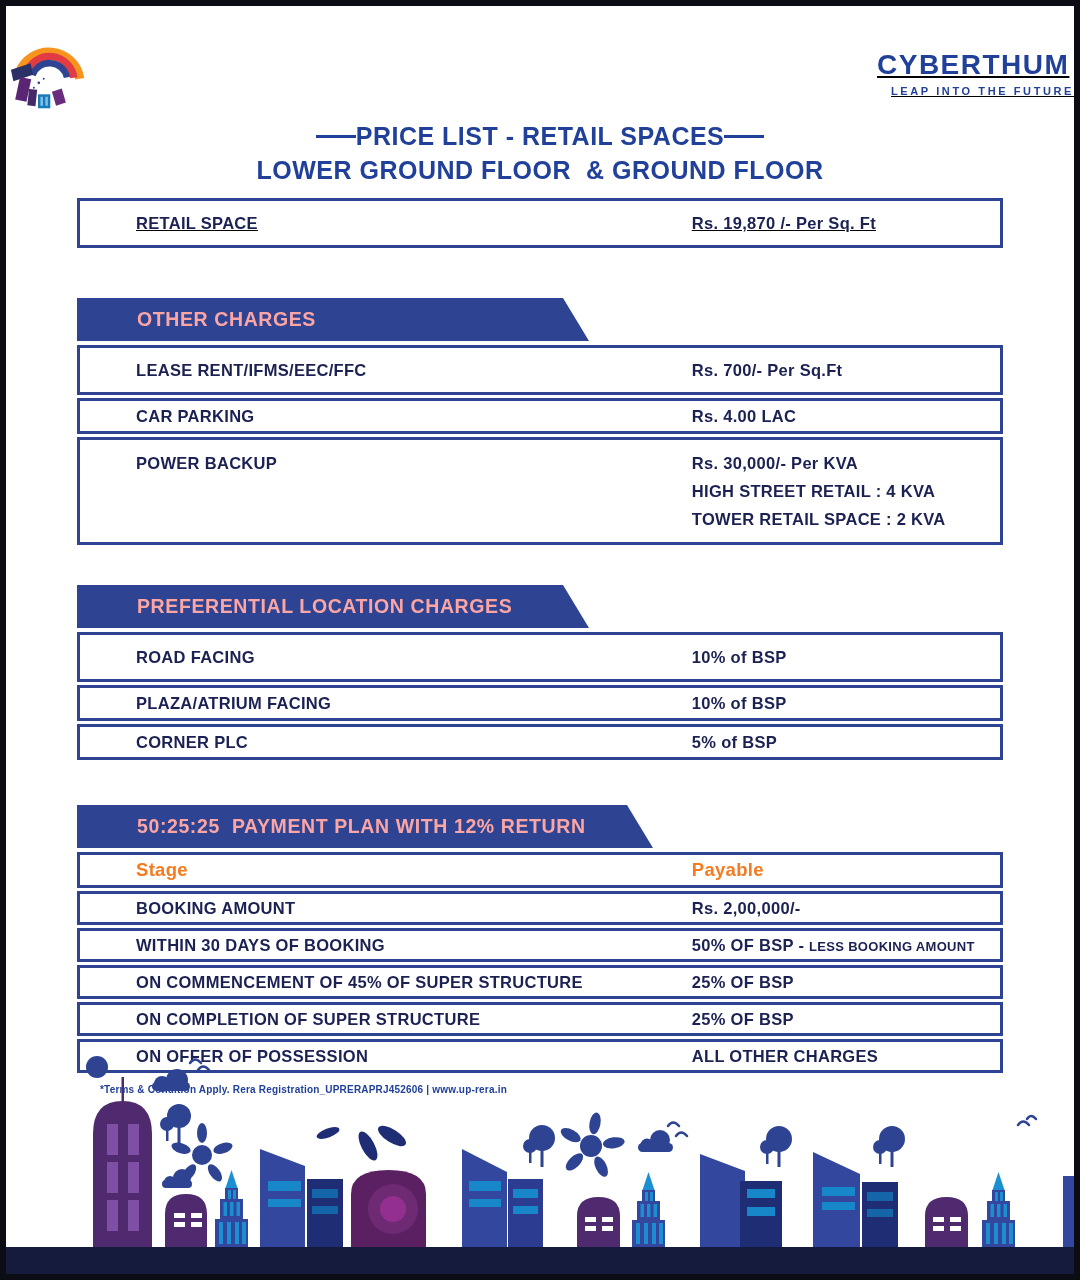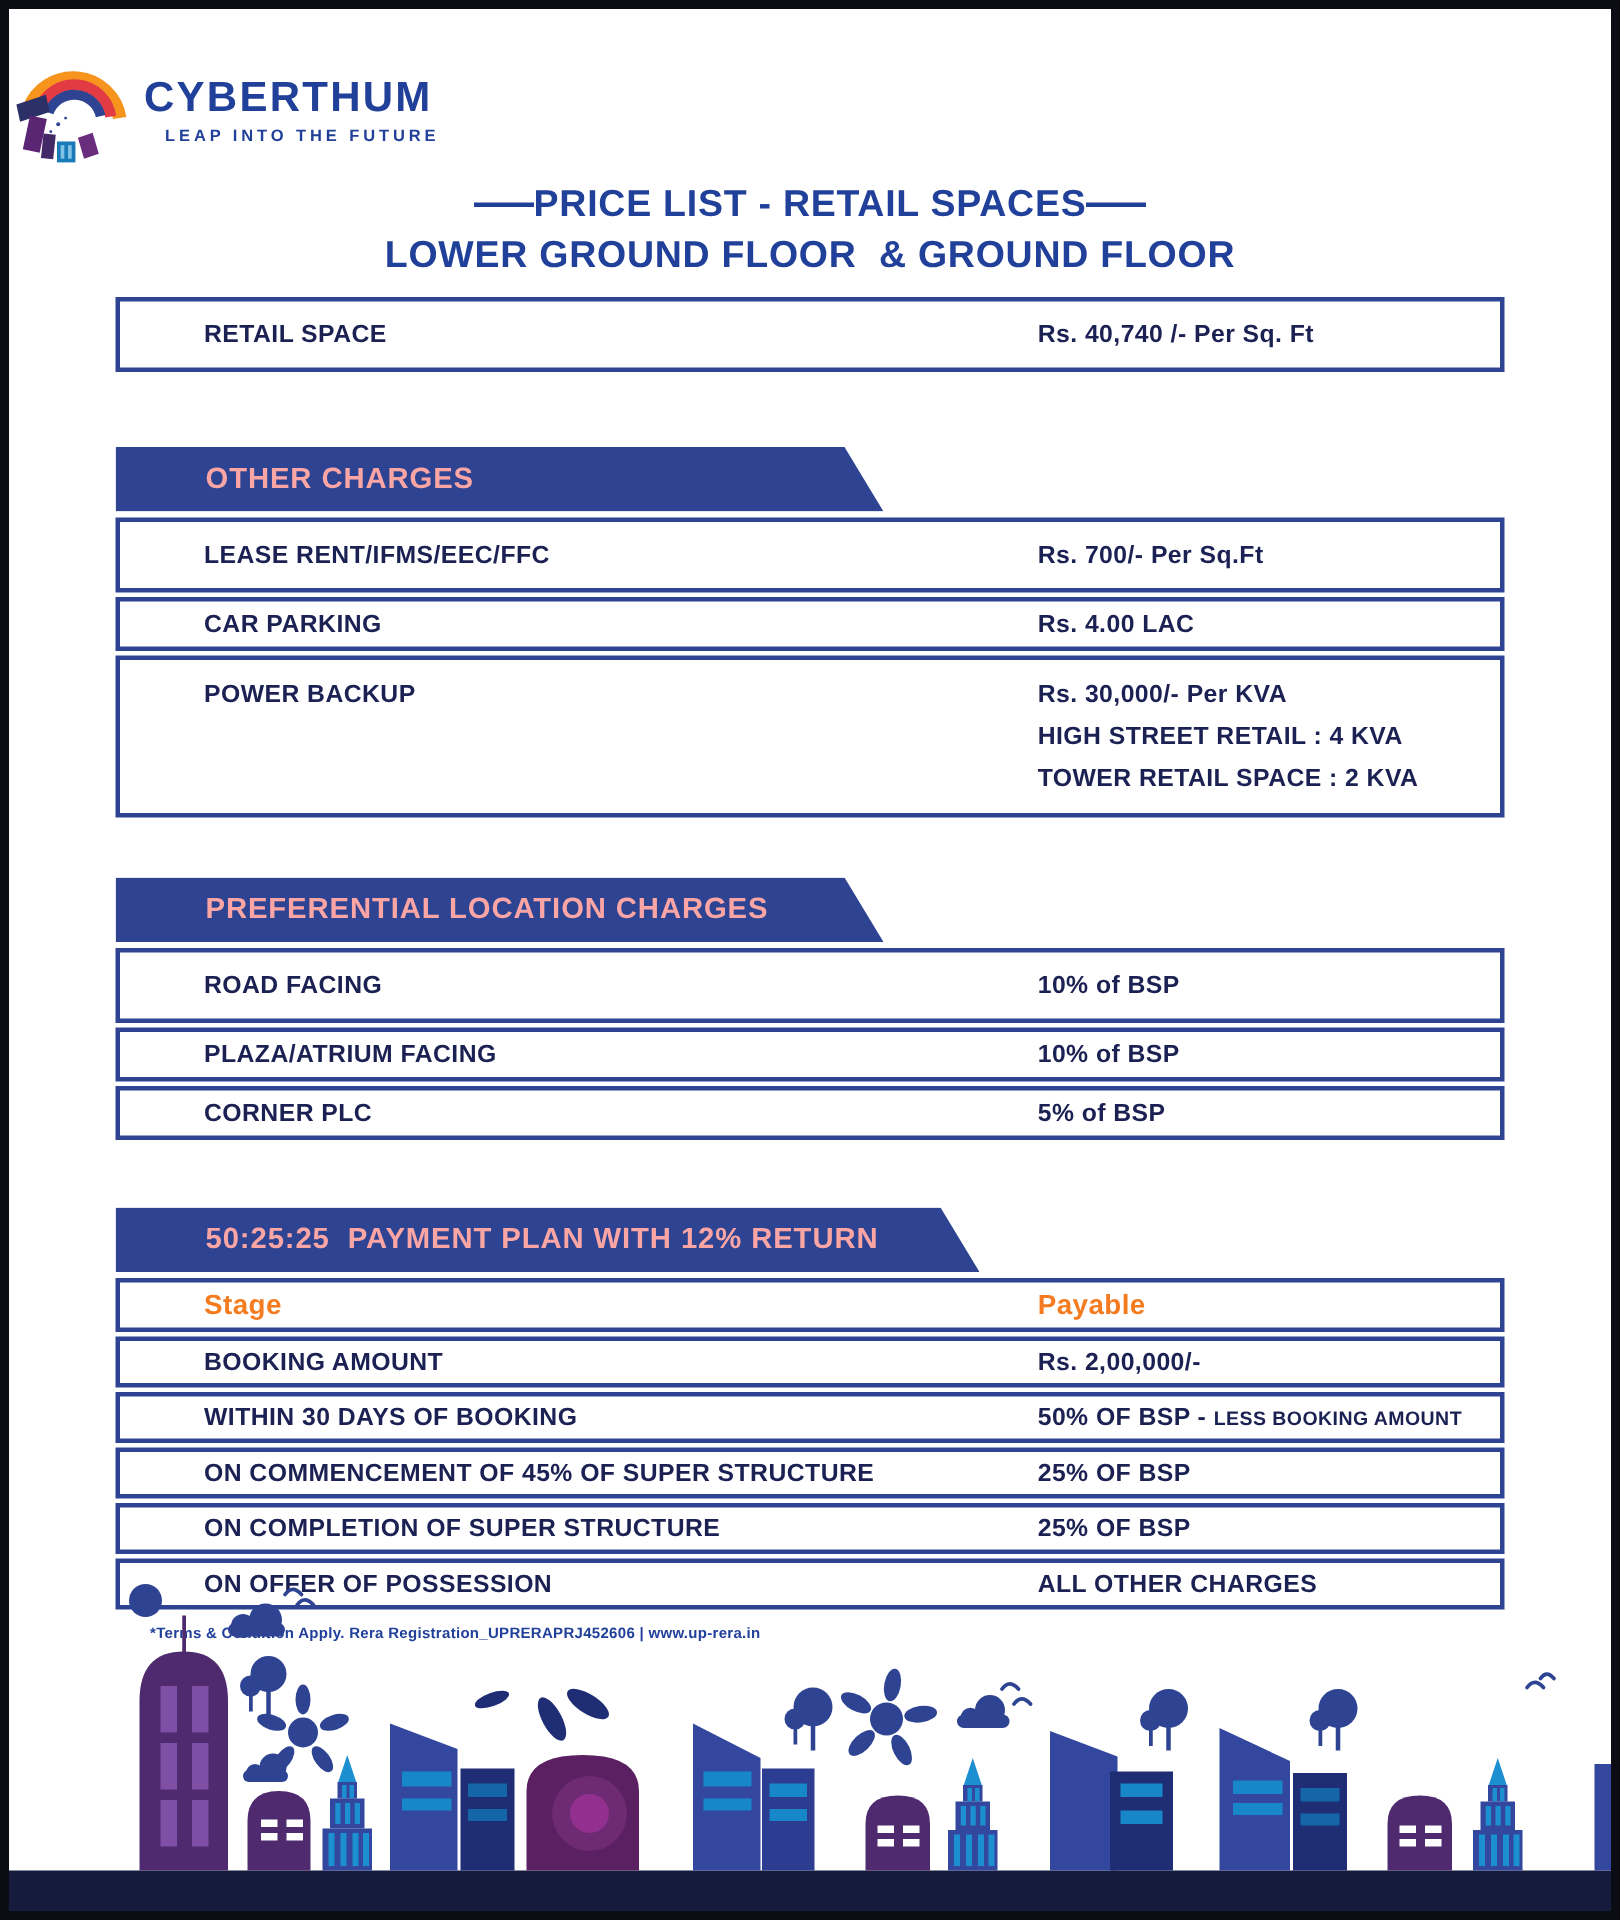--- a/index.html
+++ b/index.html
@@ -2,21 +2,21 @@
 <html style="--banner-blue: #2e4492; --title-navy: #21409a; --text-navy: #1b2153; --accent-orange: #f47b20; --frame-black: #0c0c14; --ground-navy: #141b3d; --logo-orange: #f7941d; --logo-red: #e23b44; --skyline-purple: #4f2a6e; --skyline-teal: #1b8fd0;"><head>
 <meta charset="utf-8">
 <style>
   html,body{margin:0;padding:0;background:#fff;}
   .frame{
     width:1080px;height:1280px;box-sizing:border-box;position:relative;overflow:hidden;
     border:6px solid var(--frame-black,#0c0c14);background:#fff;
     font-family:"Liberation Sans",sans-serif;
   }
   
-  .logo-wrap{display:flex;justify-content:flex-start;align-items:center;gap:8px;margin-top:26px;}
+  .logo-wrap{display:flex;justify-content:space-between;align-items:center;gap:8px;margin-top:26px;text-decoration:underline;}
   .logo-icon{width:82px;height:82px;flex:0 0 auto;}
   .brand{font-size:28px;font-weight:bold;color:var(--title-navy,#21409a);letter-spacing:1.5px;}
   .tagline{font-size:11px;font-weight:bold;color:var(--title-navy,#21409a);letter-spacing:2.6px;margin-top:4px;padding-left:14px;}
   
   .title-block{text-align:center;margin-top:8px;color:var(--title-navy,#21409a);font-weight:bold;}
   .title-row{display:flex;align-items:center;justify-content:center;}
   .dash{width:40px;height:3px;background:var(--title-navy,#21409a);}
   .title-line1{font-size:25px;letter-spacing:0.5px;white-space:pre;}
   .title-line2{font-size:25px;letter-spacing:0.5px;margin-top:5px;white-space:pre;}
   
@@ -31,21 +31,21 @@
     font-size:16.5px;font-weight:bold;color:var(--text-navy,#1b2153);letter-spacing:0.3px;}
   .cell-value{flex:1;font-size:16.5px;font-weight:bold;color:var(--text-navy,#1b2153);letter-spacing:0.3px;}
   .vline{line-height:28px;}
   .banner{
     background:var(--banner-blue,#2e4492);color:#fca5a5;font-weight:bold;font-size:19.5px;
     letter-spacing:0.6px;height:43px;line-height:43px;padding-left:60px;box-sizing:border-box;
     clip-path:polygon(0 0,calc(100% - 26px) 0,100% 100%,0 100%);white-space:pre;
   }
   .banner-sm{width:512px;}
   .banner-lg{width:576px;}
-  .mt-retail{margin-top:13px;}
+  .mt-retail{margin-top:13px;text-decoration:underline;}
   .mt-banner1{margin-top:50px;}
   .mt-table{margin-top:4px;}
   .mt-banner2{margin-top:40px;}
   .mt-banner3{margin-top:45px;}
   .col-head{color:var(--accent-orange,#f47b20);font-size:18.5px;font-weight:bold;letter-spacing:0.3px;}
   .pay-row{min-height:28px;}
   .small-caps-note{font-size:13px;text-align:right;}
   .footer-terms{margin-top:11px;padding-left:23px;font-size:10px;font-weight:bold;
     color:var(--title-navy,#21409a);letter-spacing:0.2px;}
   
@@ -84,21 +84,21 @@
       <span class="title-line1">PRICE LIST - RETAIL SPACES</span>
       <span class="dash"></span>
     </div>
     <div class="title-line2">LOWER GROUND FLOOR  &amp; GROUND FLOOR</div>
   </div>
 
   <div class="page">
 
     <div class="box-row tall mt-retail">
       <div class="cell-label">RETAIL SPACE</div>
-      <div class="cell-value">Rs. 40,740 /- Per Sq. Ft</div>
+      <div class="cell-value">Rs. 19,870 /- Per Sq. Ft</div>
     </div>
 
     <div class="banner banner-sm mt-banner1">OTHER CHARGES</div>
     <div class="mt-table">
       <div class="box-row tall">
         <div class="cell-label">LEASE RENT/IFMS/EEC/FFC</div>
         <div class="cell-value">Rs. 700/- Per Sq.Ft</div>
       </div>
       <div class="box-row">
         <div class="cell-label">CAR PARKING</div>

